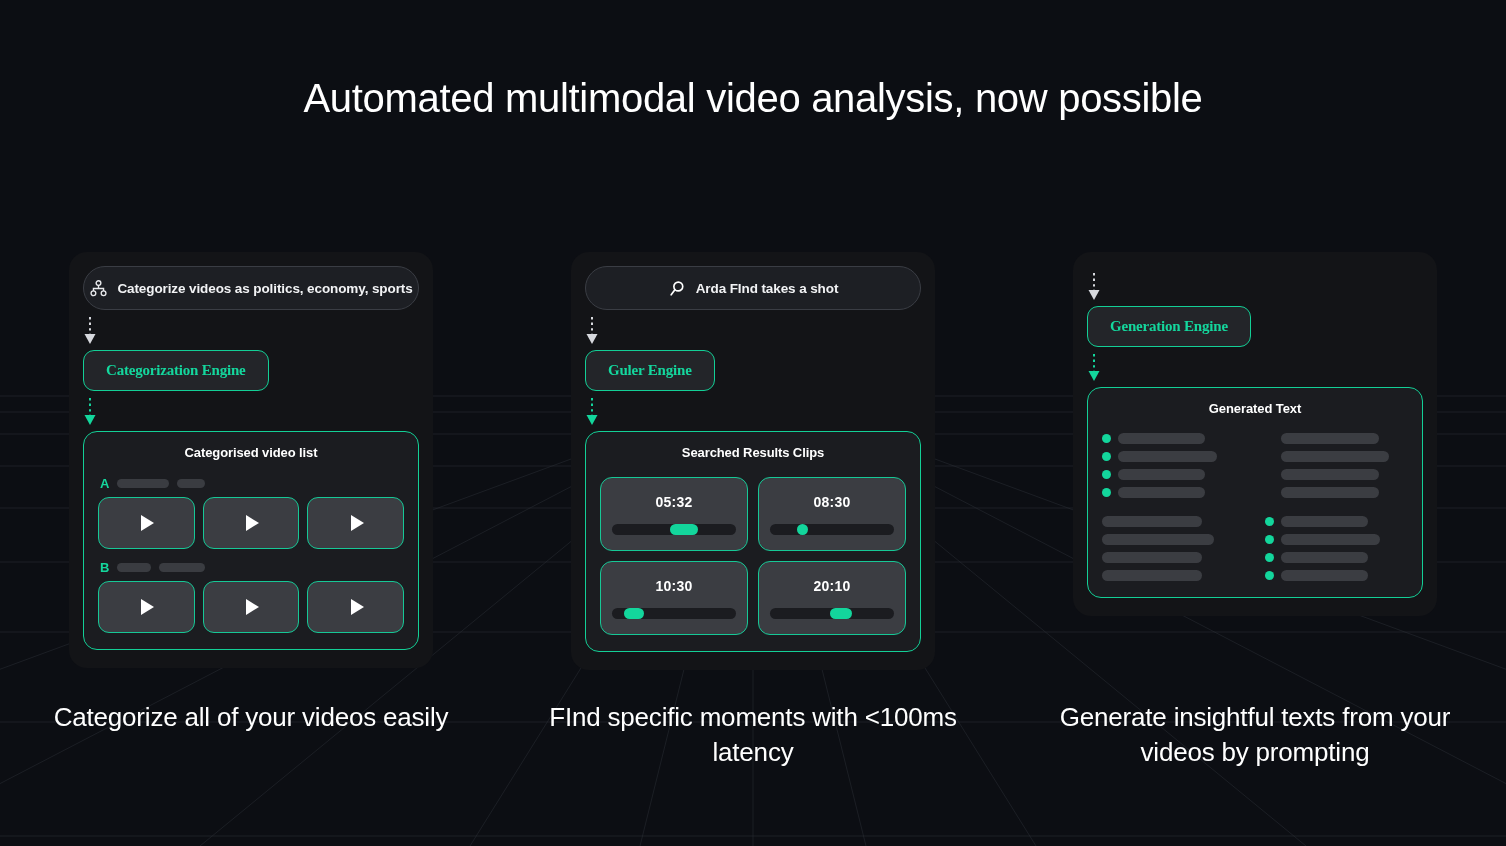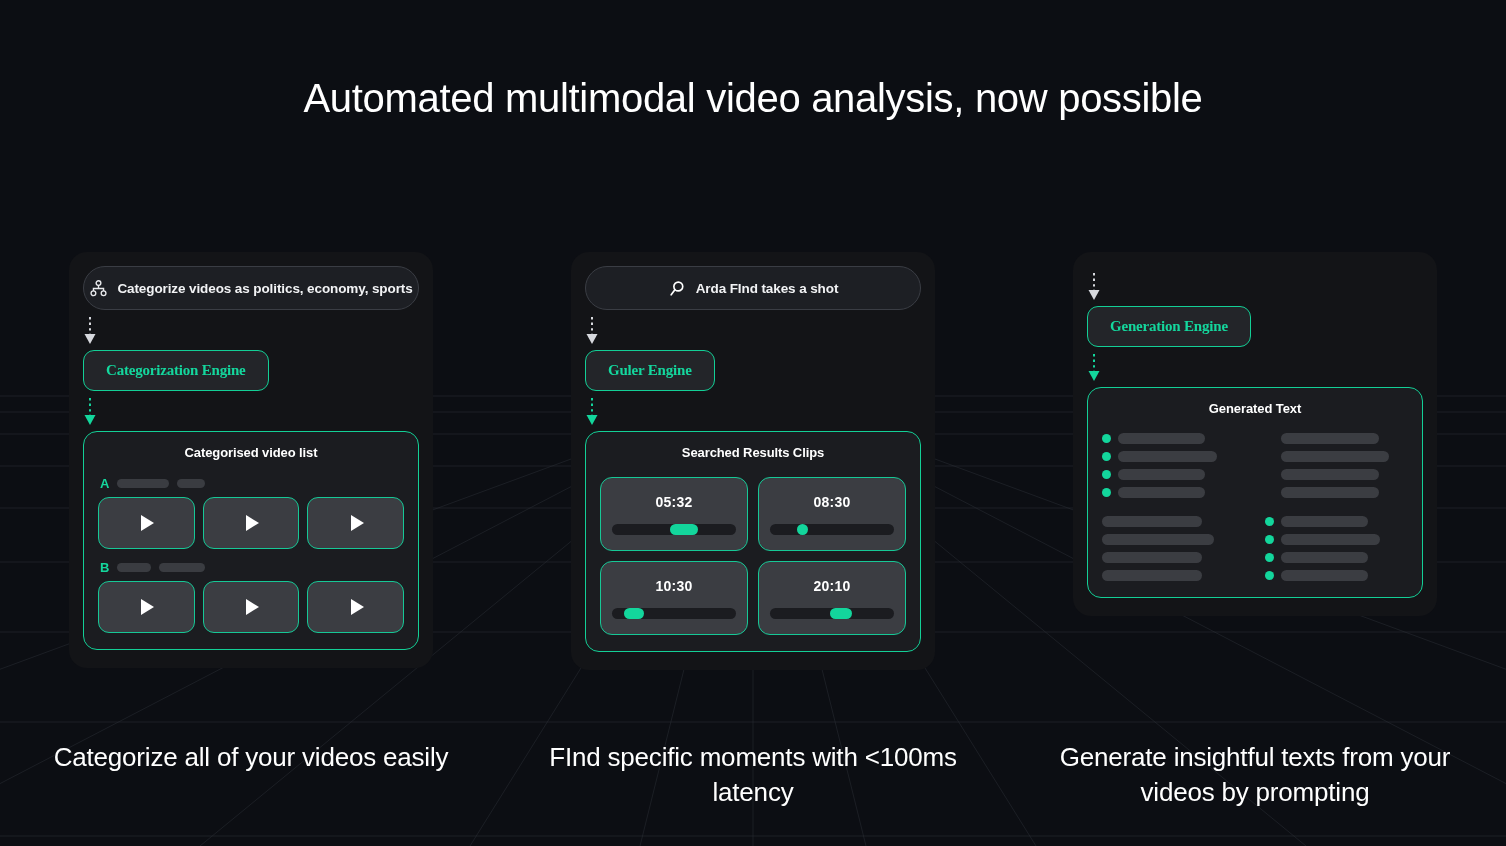--- a/index.html
+++ b/index.html
@@ -225,21 +225,21 @@
     width: 9px; height: 9px; flex: 0 0 9px;
     border-radius: 50%;
     background: #13d69c;
   }
   .gen-dot.hidden { visibility: hidden; }
   .gen-bar { height: 11px; border-radius: 6px; background: #3b3d42; }
 
   
   .captions {
     position: absolute;
-    top: 740px;
+    top: 700px;
     left: 0;
     width: 1506px;
     display: flex;
     justify-content: center;
     z-index: 3;
   }
   .caption {
     width: 502px;
     text-align: center;
     color: #ffffff;

